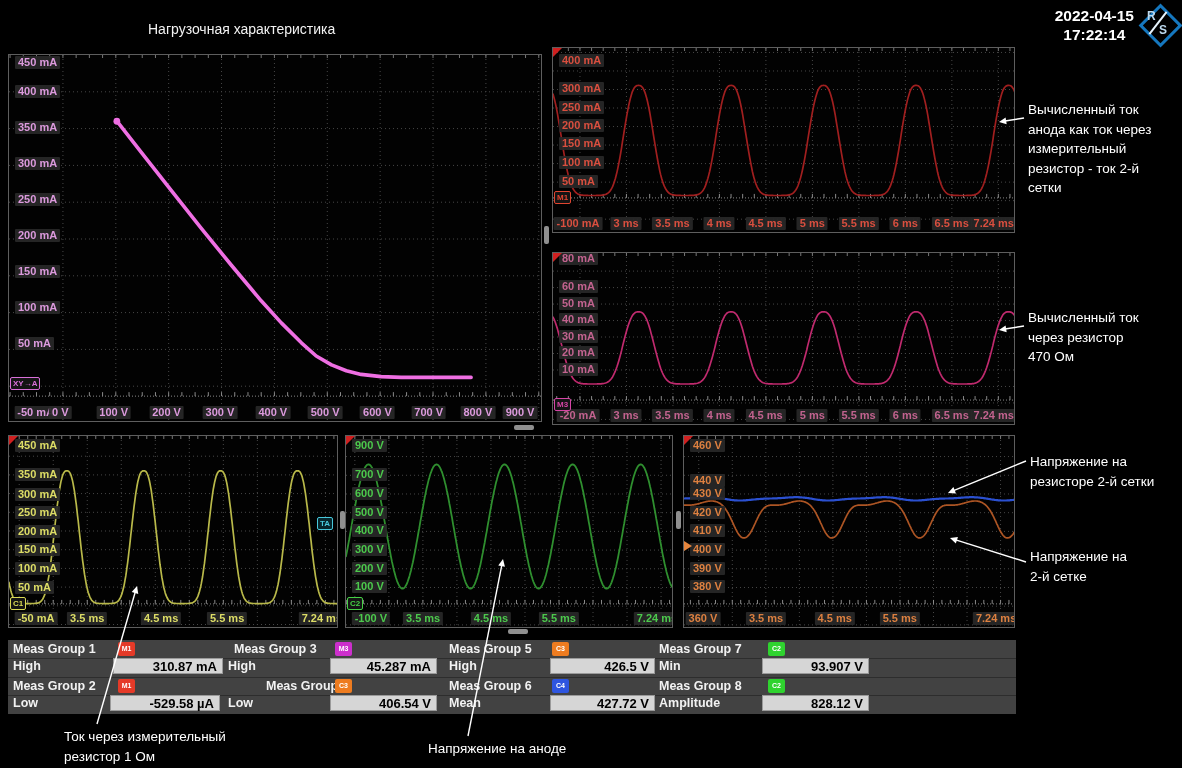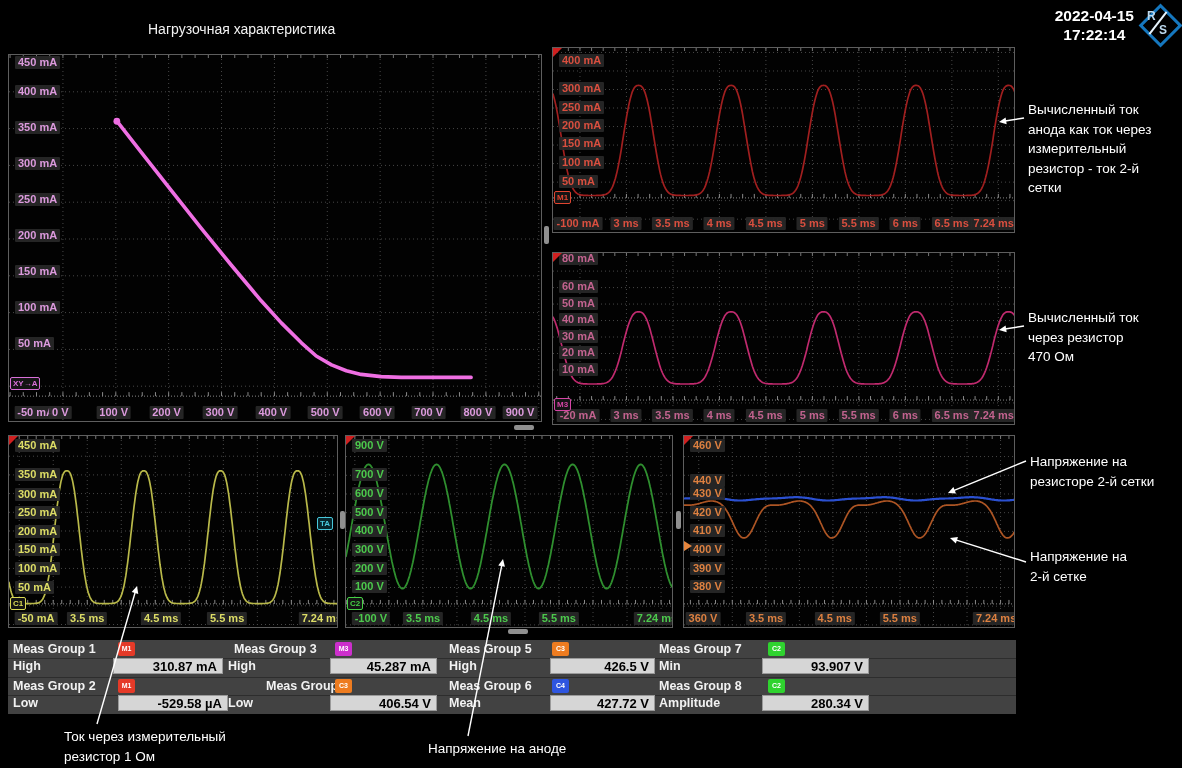--- a/index.html
+++ b/index.html
@@ -804,21 +804,21 @@
     <div class="mg-sep" style="top: 18px;"></div>
     <div class="mg-sep" style="top: 37px;"></div>
     <div class="mg-sep" style="top: 55px;"></div>
     <div class="mg-name" style="left: 5px; top: 2px;">Meas Group 1</div>
     <div class="mg-badge" style="left: 110px; top: 2px; background: rgb(229, 58, 40);">M1</div>
     <div class="mg-name" style="left: 5px; top: 19px;">High</div>
     <div class="mg-box" style="left: 105px; top: 18px; width: 110px;">310.87 mA</div>
     <div class="mg-name" style="left: 5px; top: 39px;">Meas Group 2</div>
     <div class="mg-badge" style="left: 110px; top: 39px; background: rgb(229, 58, 40);">M1</div>
     <div class="mg-name" style="left: 5px; top: 56px;">Low</div>
-    <div class="mg-box" style="left: 110px; top: 55px; width: 110px;">-529.58 µA</div>
+    <div class="mg-box" style="left: 102px; top: 55px; width: 110px;">-529.58 µA</div>
     <div class="mg-name" style="left: 220px; top: 2px; padding-left: 6px;">Meas Group 3</div>
     <div class="mg-badge" style="left: 327px; top: 2px; background: rgb(204, 47, 204);">M3</div>
     <div class="mg-name" style="left: 220px; top: 19px;">High</div>
     <div class="mg-box" style="left: 322px; top: 18px; width: 107px;">45.287 mA</div>
     <div class="mg-name" style="left: 220px; top: 39px; padding-left: 38px;">Meas Group 4</div>
     <div class="mg-badge" style="left: 327px; top: 39px; background: rgb(238, 124, 32);">C3</div>
     <div class="mg-name" style="left: 220px; top: 56px;">Low</div>
     <div class="mg-box" style="left: 322px; top: 55px; width: 107px;">406.54 V</div>
     <div class="mg-name" style="left: 441px; top: 2px;">Meas Group 5</div>
     <div class="mg-badge" style="left: 544px; top: 2px; background: rgb(238, 124, 32);">C3</div>
@@ -828,21 +828,21 @@
     <div class="mg-badge" style="left: 544px; top: 39px; background: rgb(46, 85, 224);">C4</div>
     <div class="mg-name" style="left: 441px; top: 56px;">Mean</div>
     <div class="mg-box" style="left: 542px; top: 55px; width: 105px;">427.72 V</div>
     <div class="mg-name" style="left: 651px; top: 2px;">Meas Group 7</div>
     <div class="mg-badge" style="left: 760px; top: 2px; background: rgb(47, 211, 47);">C2</div>
     <div class="mg-name" style="left: 651px; top: 19px;">Min</div>
     <div class="mg-box" style="left: 754px; top: 18px; width: 107px;">93.907 V</div>
     <div class="mg-name" style="left: 651px; top: 39px;">Meas Group 8</div>
     <div class="mg-badge" style="left: 760px; top: 39px; background: rgb(47, 211, 47);">C2</div>
     <div class="mg-name" style="left: 651px; top: 56px;">Amplitude</div>
-    <div class="mg-box" style="left: 754px; top: 55px; width: 107px;">280.34 V</div>
+    <div class="mg-box" style="left: 754px; top: 55px; width: 107px;">828.12 V</div>
   </div>
 <div id="annots">
     <div class="ann" style="left: 1028px; top: 100px; width: 152px;">Вычисленный ток
 анода как ток через
 измерительный
  резистор - ток 2-й
 сетки</div>
     <div class="ann" style="left: 1028px; top: 308px; width: 152px;">Вычисленный ток
 через резистор
 470 Ом</div>

